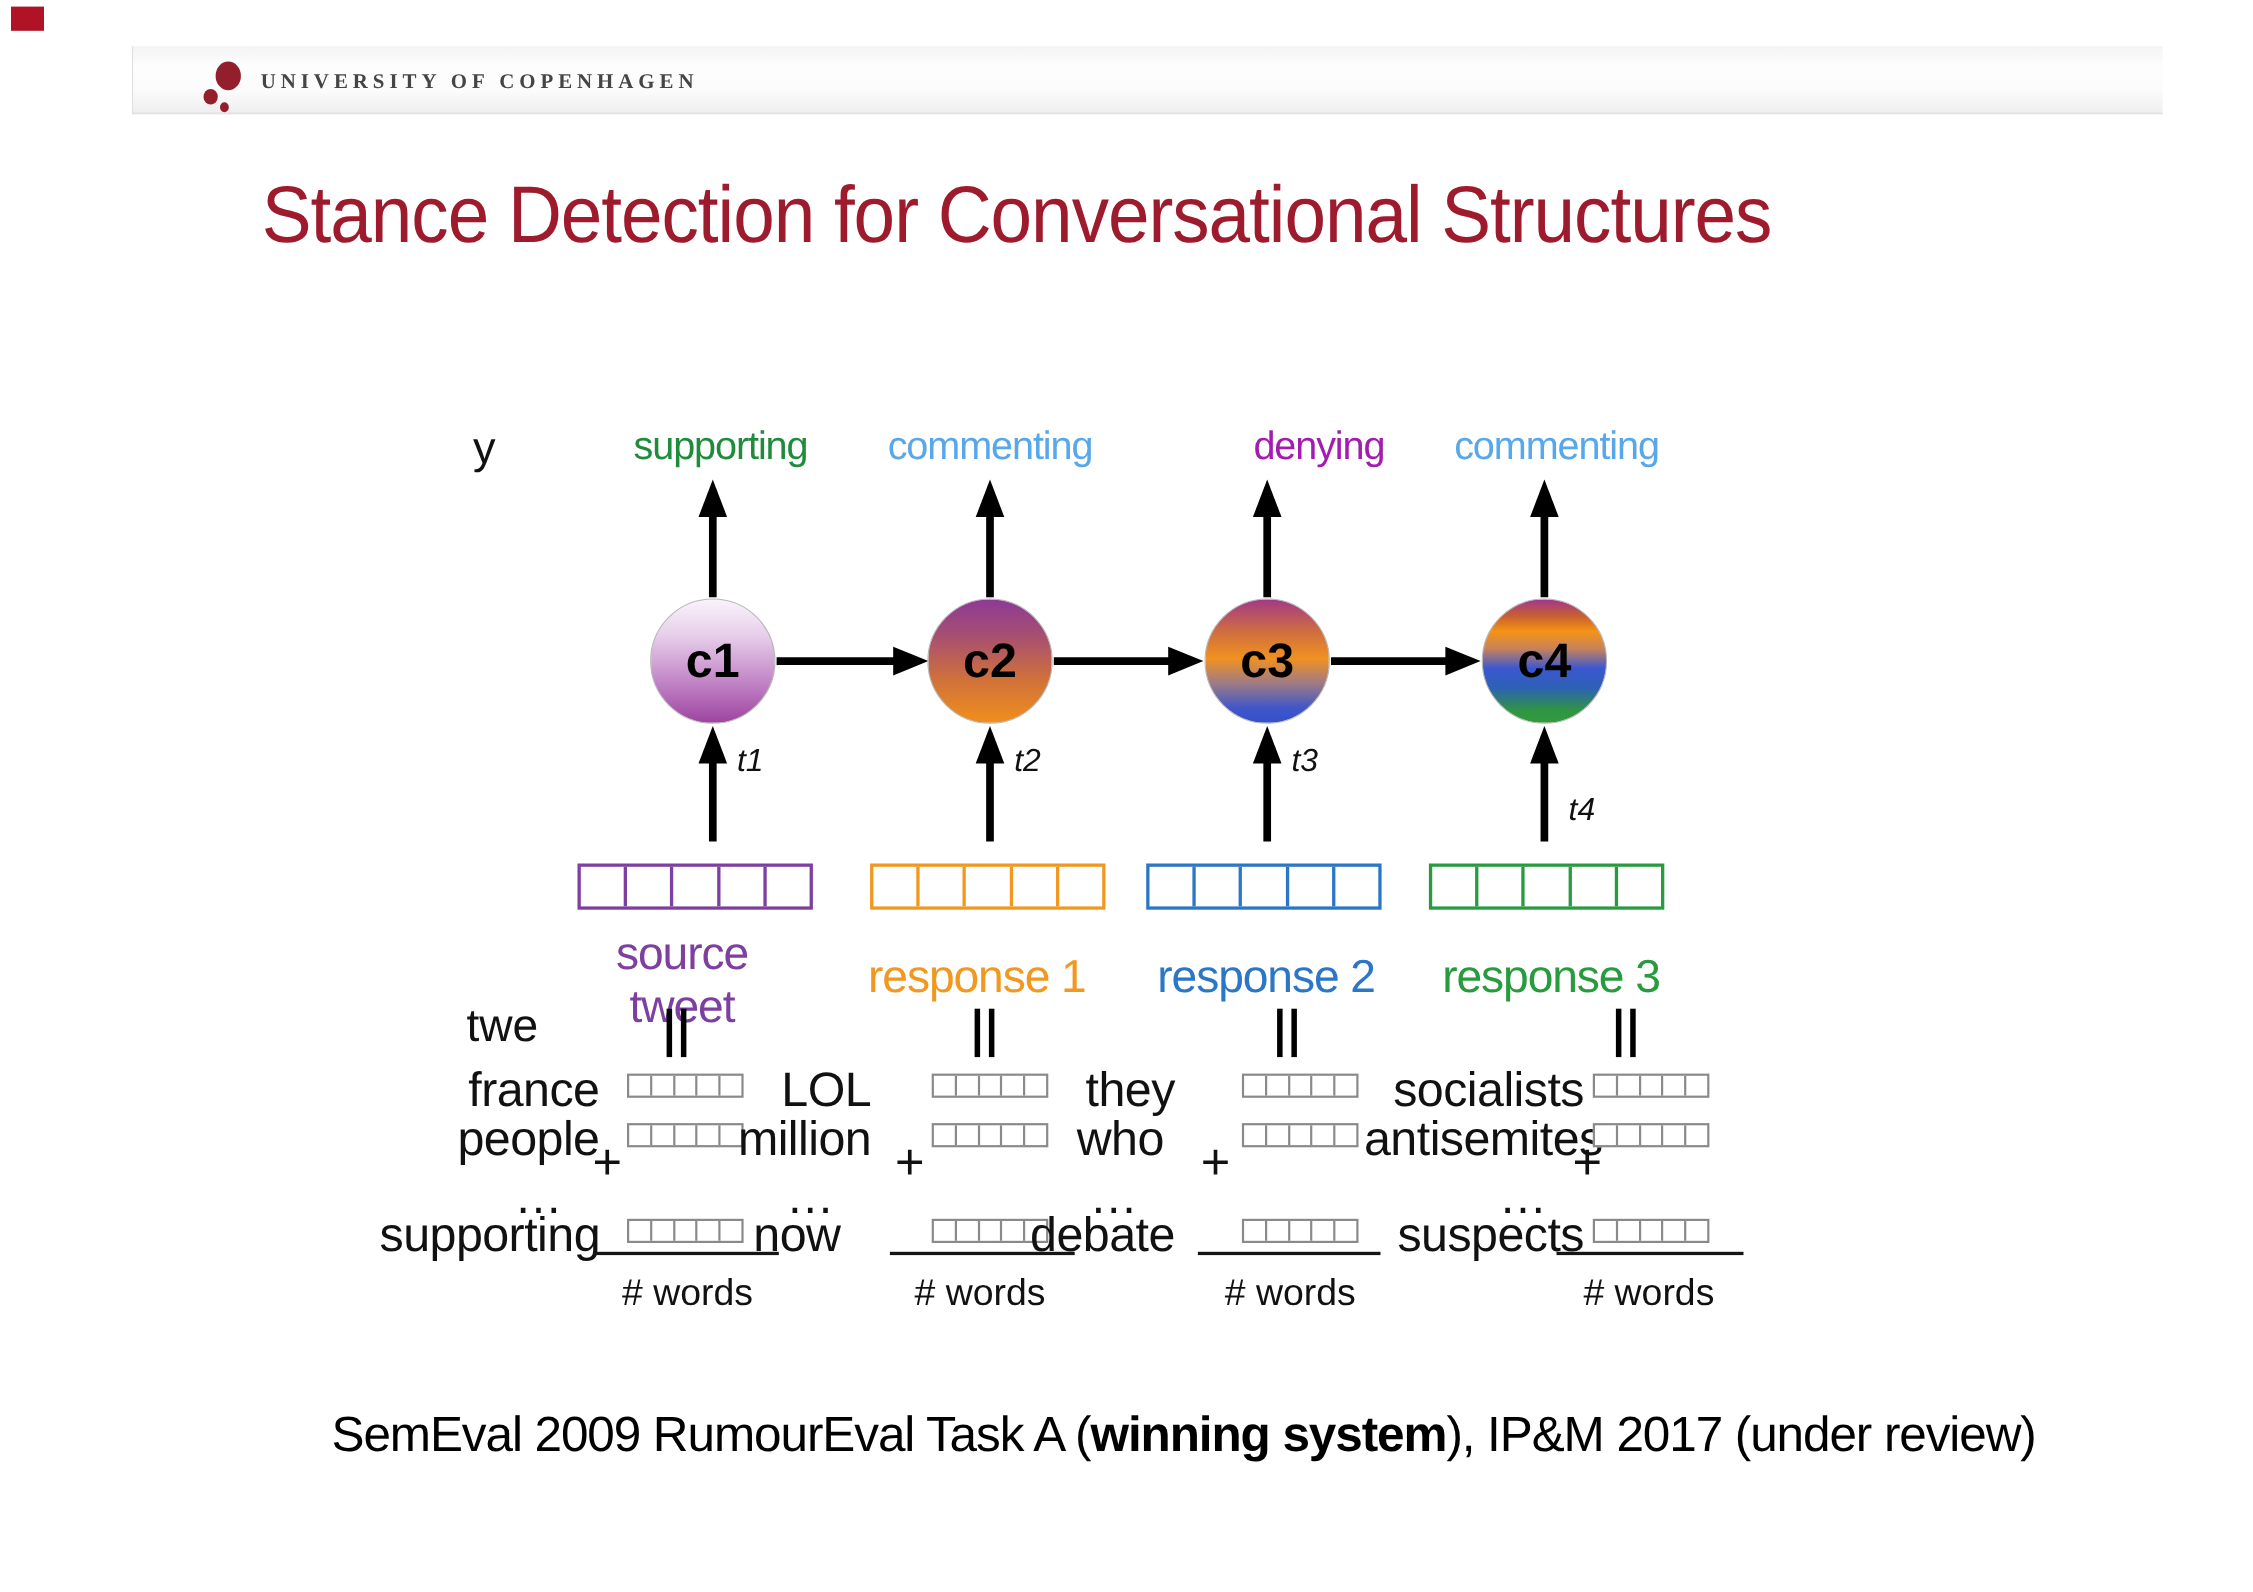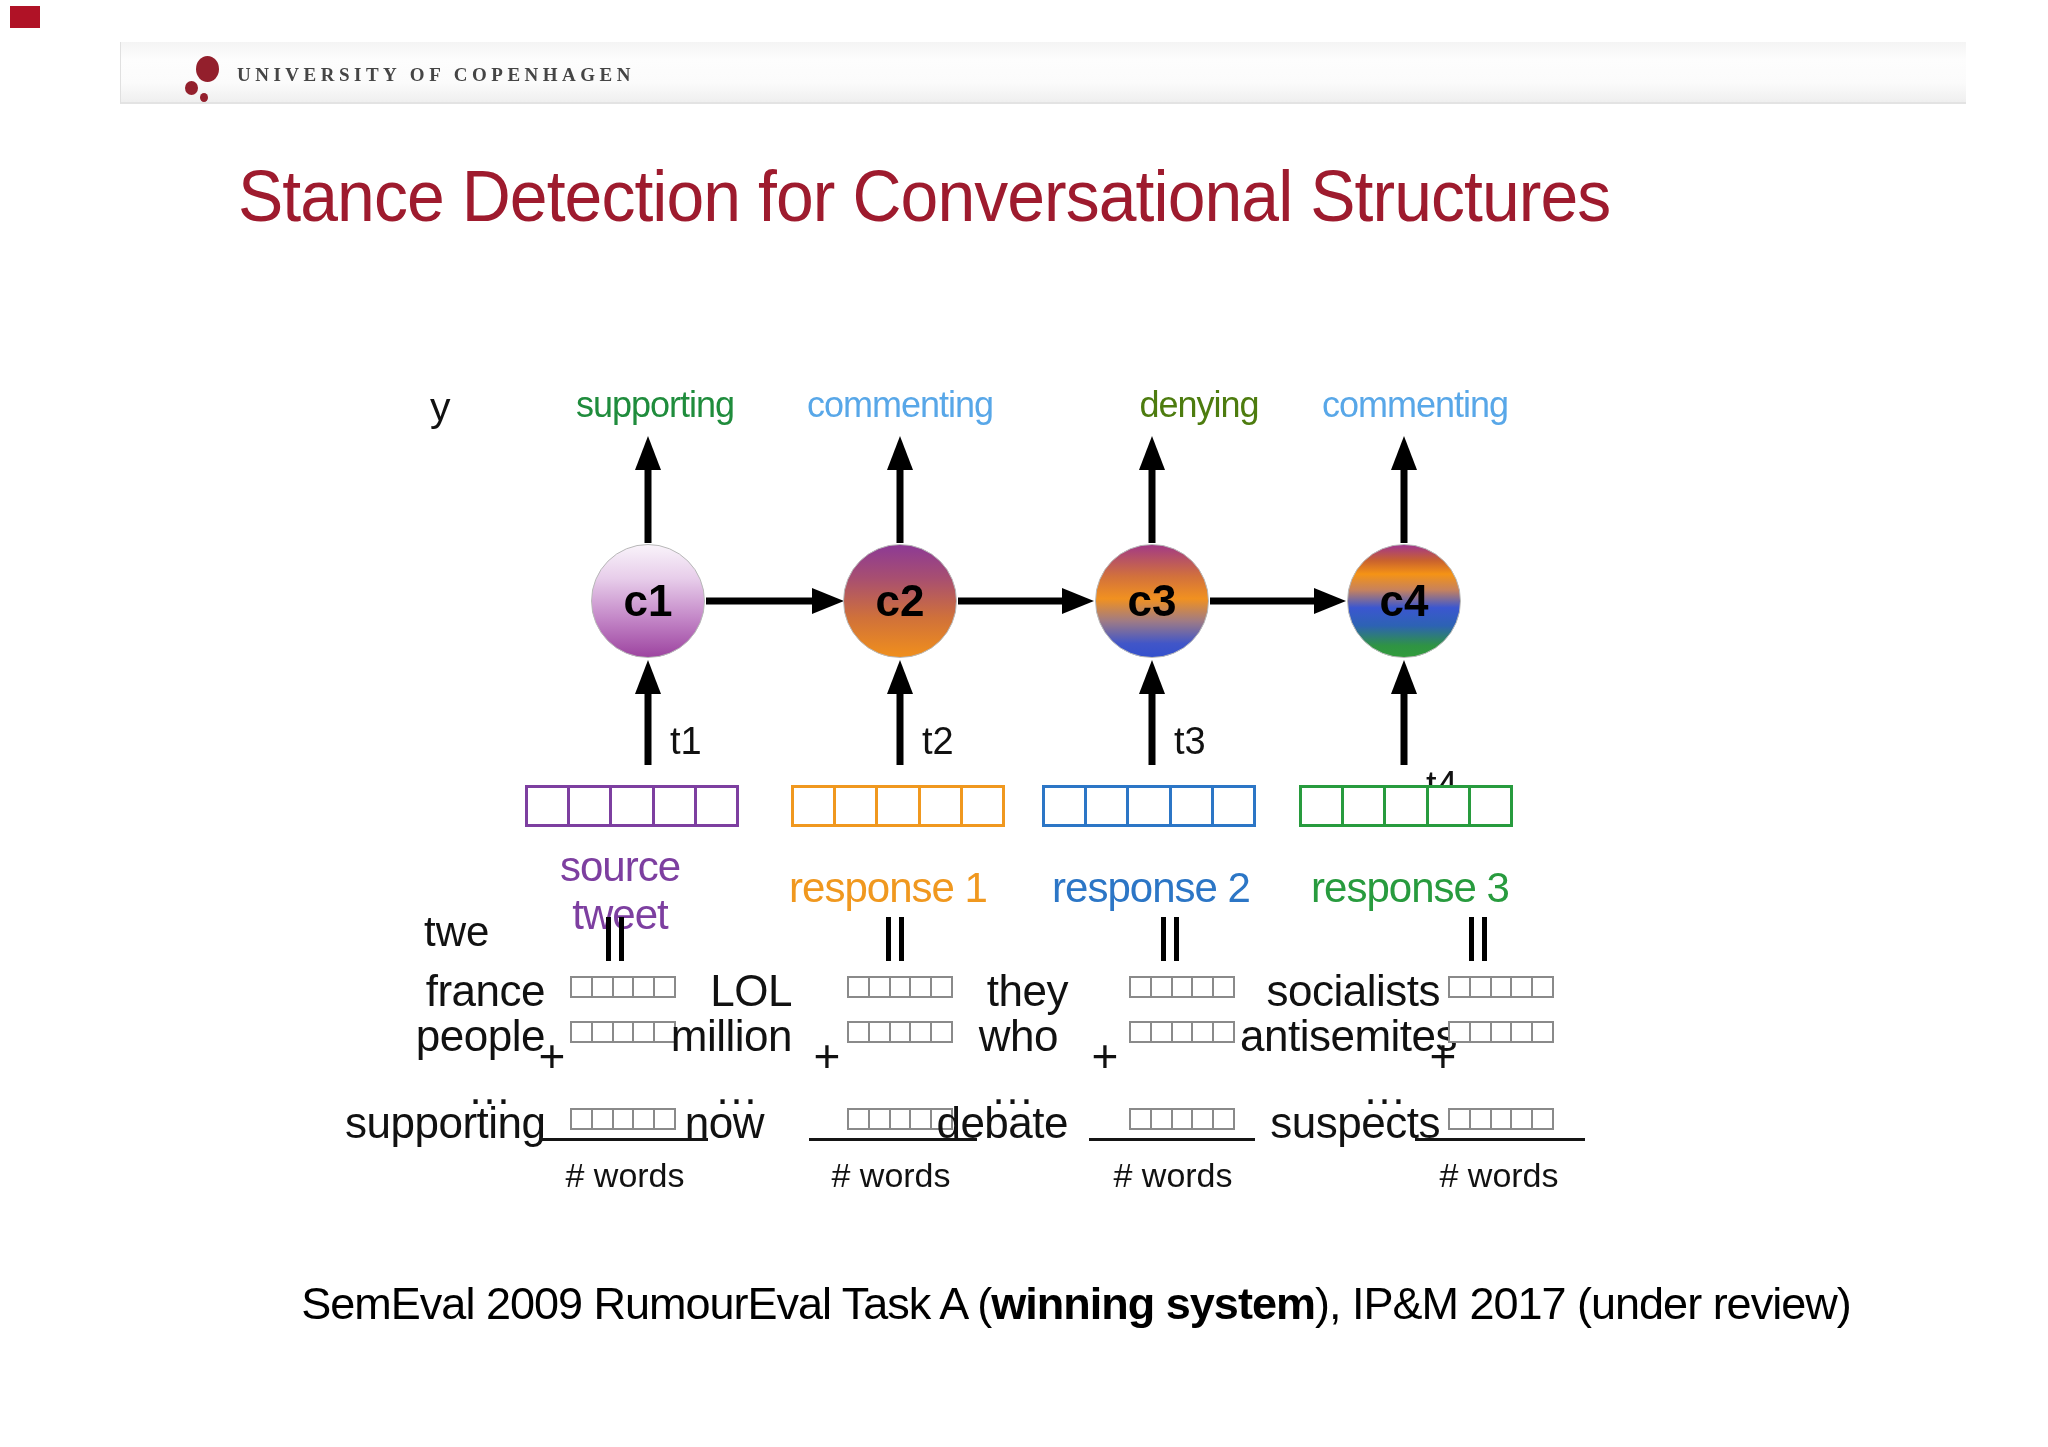--- a/index.html
+++ b/index.html
@@ -18,21 +18,21 @@
   .uni{left:237px;top:64px;font-family:"Liberation Serif",serif;font-size:19px;
        letter-spacing:4.5px;color:#454545;font-weight:600;white-space:nowrap;}
 
   
   .title{left:238px;top:154px;font-size:73px;color:#9e1b2e;letter-spacing:-1px;
          white-space:nowrap;transform:scaleX(.93);transform-origin:left top;}
 
   
   .stance{top:384px;width:300px;font-size:36px;text-align:center;letter-spacing:-1px;}
   .ylab{left:430px;top:384px;width:60px;font-size:41px;}
-  .tstep{top:720px;font-size:38px;}
+  .tstep{top:676px;font-size:29px;font-style:italic;}
   .twe{left:424px;top:908px;font-size:42px;}
 
   
   .circle{top:544px;width:114px;height:114px;border-radius:50%;border:1px solid #b8b8b8;
           display:flex;align-items:center;justify-content:center;
           font-weight:bold;font-size:44px;color:#000;box-sizing:border-box;}
 
   
   .bigbox{top:785px;width:214px;height:42px;display:flex;box-sizing:border-box;
           border:3px solid var(--accent);background:#fff;}
@@ -99,21 +99,21 @@
         <polygon points="1094,601 1062,588 1062,614" stroke="none"></polygon>
       <line x1="1210" y1="601" x2="1318" y2="601"></line>
         <polygon points="1346,601 1314,588 1314,614" stroke="none"></polygon>
     </g>
   </svg>
 
   <div class="abs ylab">y</div>
 
   <div class="abs stance" style="left: 505px; color: rgb(31, 140, 60);">supporting</div>
   <div class="abs stance" style="left: 750px; color: rgb(88, 167, 232);">commenting</div>
-  <div class="abs stance" style="left: 1005px; color: #4d7c0f; padding-left: 44px;">denying</div>
+  <div class="abs stance" style="left: 1005px; color: #a21caf; padding-left: 44px;">denying</div>
   <div class="abs stance" style="left: 1265px; color: rgb(88, 167, 232);">commenting</div>
 
   <div style="--accent: #7d3fa0;">
     <div class="abs circle" style="left: 591px; background: linear-gradient(rgb(249, 243, 250) 0%, rgb(231, 205, 234) 30%, rgb(196, 136, 200) 65%, rgb(157, 68, 160) 100%);">c1</div>
     <div class="abs tstep" style="left:670px;">t1</div>
     <div class="abs bigbox cells" style="left:525px;">
         <i></i>
         <i></i>
         <i></i>
         <i></i>

